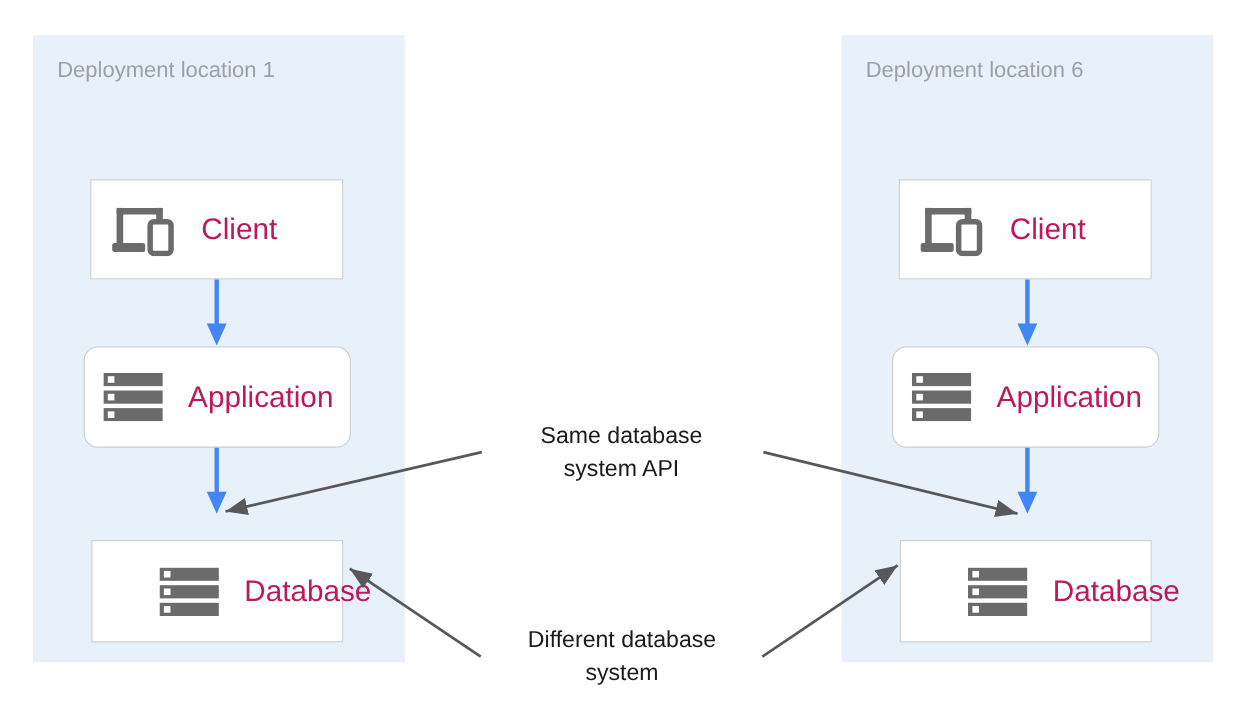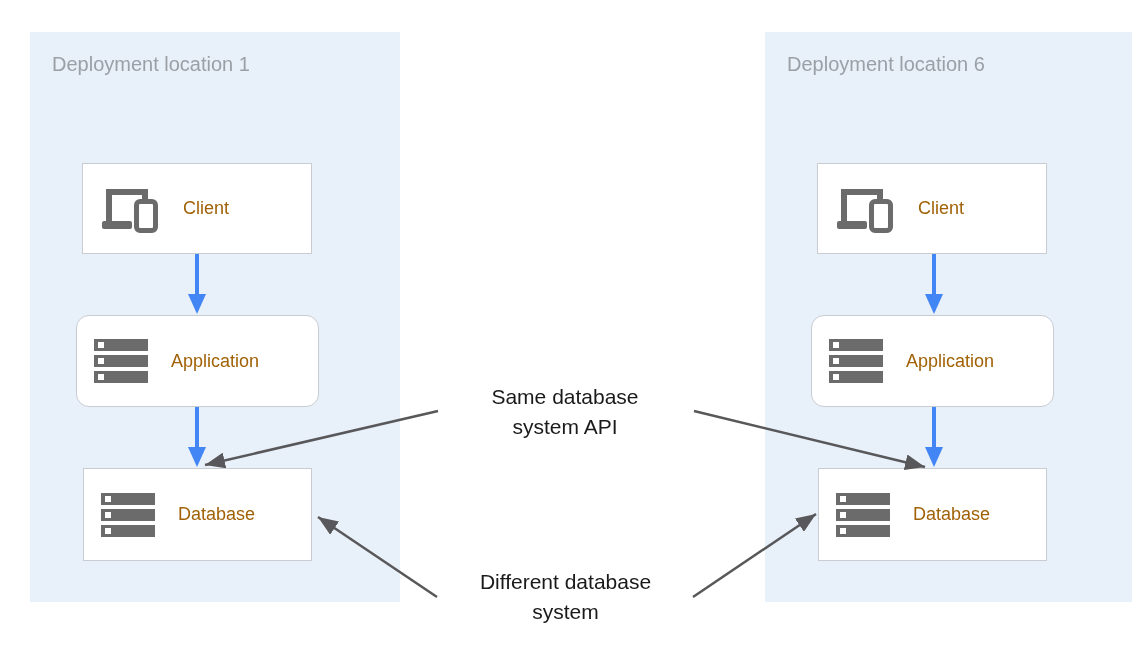--- a/index.html
+++ b/index.html
@@ -1,29 +1,29 @@
 <!DOCTYPE html>
 <html><head>
 <meta charset="utf-8">
 <style>
   html, body { margin:0; padding:0; background:#ffffff; font-family:"Liberation Sans", sans-serif; }
   .canvas { position:relative; width:1132px; height:662px; background:#ffffff; overflow:hidden; }
 
-  .panel { position:absolute; top:32px; width:370px; height:570px; background:#e8f0fa; }
+  .panel { position:absolute; top:32px; width:338px; height:570px; background:#e8f0fa; }
   .panel-1 { left:30px; }
   .panel-2 { left:765px; }
   .panel-title { position:absolute; left:22px; top:20px; font-size:20px; line-height:24px; color:#9aa0a6; }
 
   .node { position:absolute; background:#ffffff; border:1px solid #c9ccd1; box-sizing:border-box;
           display:flex; align-items:center; }
   .node-client { left:52px; top:131px; width:230px; height:91px; }
   .node-app    { left:46px; top:283px; width:243px; height:92px;border-radius:13px; }
-  .node-db     { left:53px; top:436px; width:229px; height:93px; }
+  .node-db     { left:53px; top:459px; width:229px; height:93px;padding-left:44px; }
   .node .icon  { margin-left:17px; flex:0 0 auto; display:block; }
-  .node .label { margin-left:23px; font-size:18px; color:#a16207; white-space:nowrap; }
+  .node .label { margin-left:23px; font-size:27px; color:#be185d; white-space:nowrap; }
 
   .annotation { position:absolute; text-align:center; font-size:21px; line-height:30px; color:#1a1a1a; }
   .annotation-same { left:440px; top:382px; width:250px; }
   .annotation-diff { left:438px; top:567px; width:255px; }
 
   .arrow-layer { position:absolute; left:0; top:0; width:1132px; height:662px; pointer-events:none; }
 </style>
 </head>
 <body>
 

